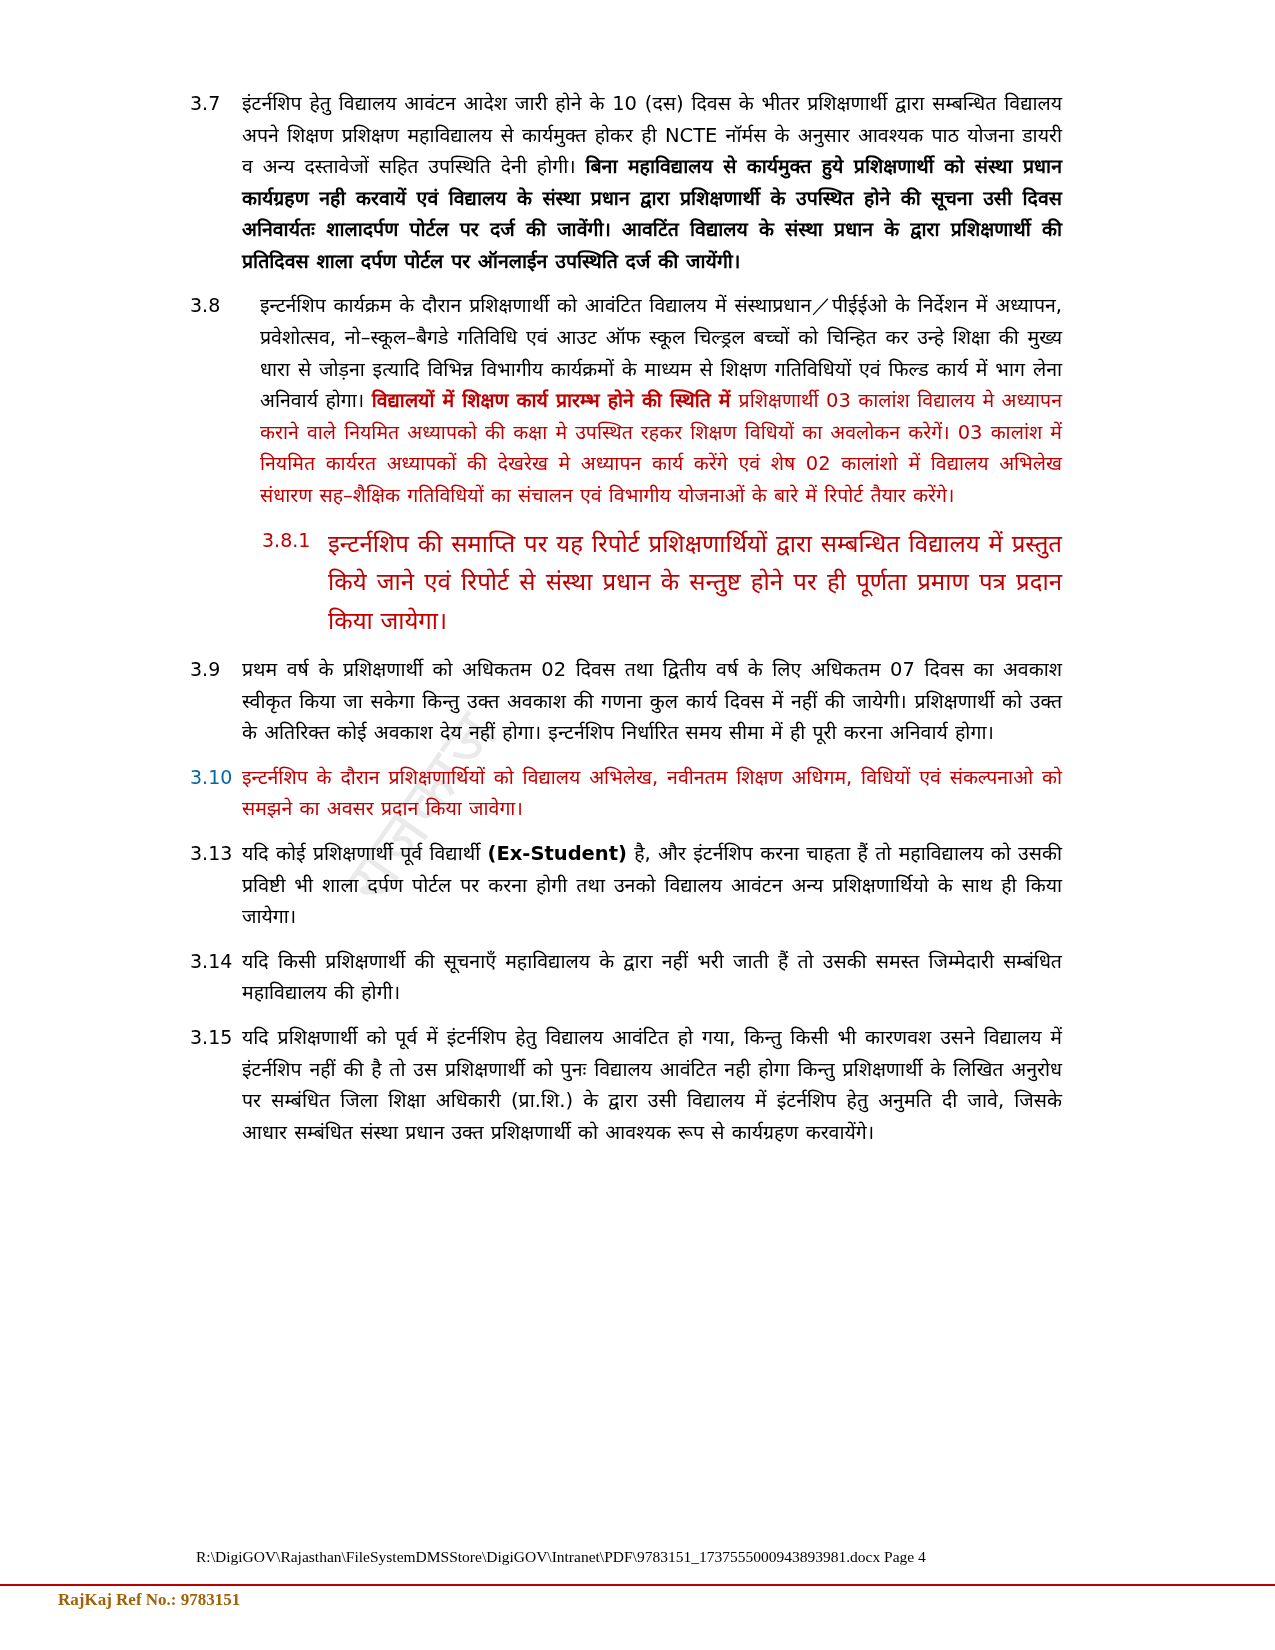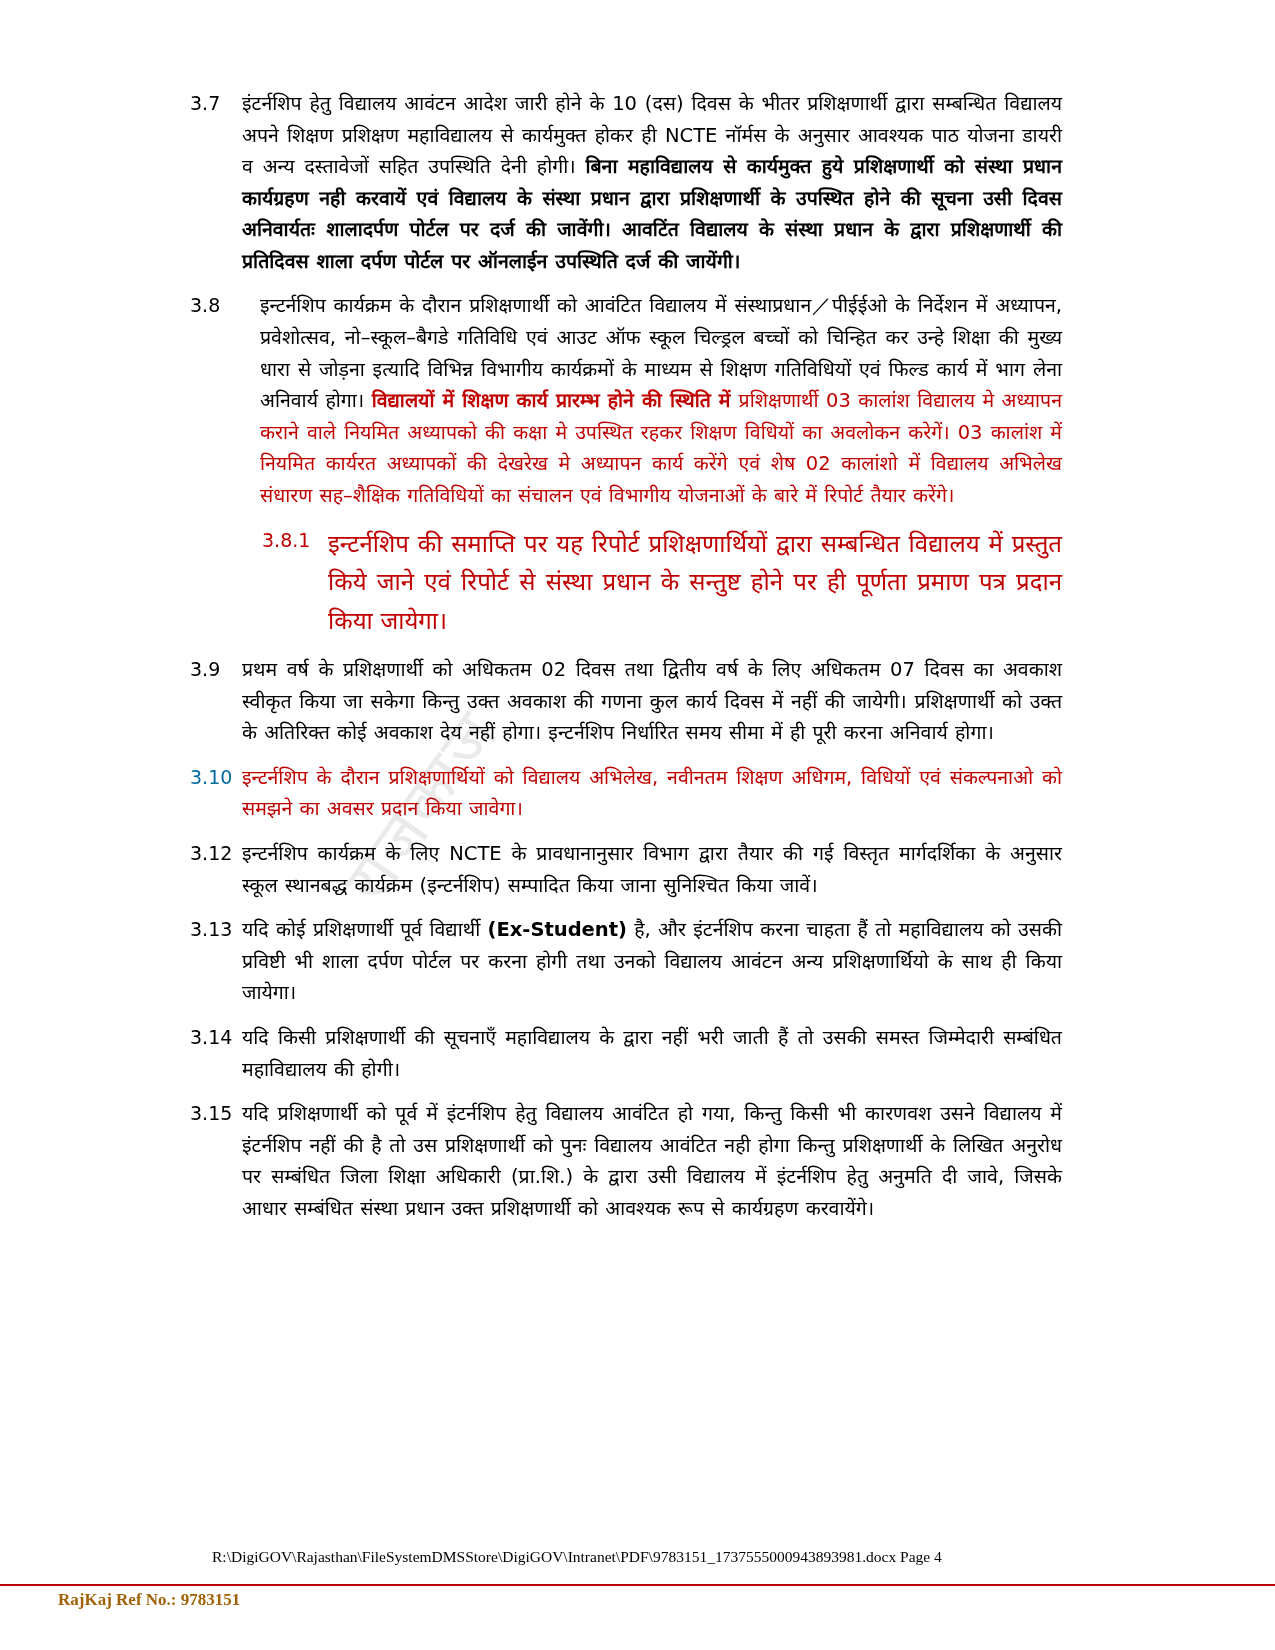--- a/index.html
+++ b/index.html
@@ -95,21 +95,21 @@
   span.red { color: #c00000; }
   span.redbold { color: #c00000; font-weight: bold; }
   .footer {
     position: absolute;
     left: 0;
     top: 1548px;
     width: 1275px;
   }
   .footer-path {
     position: absolute;
-    left: 212px;
+    left: 196px;
     top: 0;
     font-size: 15.5px;
     font-family: "Liberation Serif", serif;
     color: #000;
     white-space: nowrap;
   }
   .footer-rule {
     position: absolute;
     left: 0;
     top: 36px;
@@ -162,24 +162,20 @@
     </div>
 
     <div class="clause">
       <div class="num red">3.10</div>
       <div class="body">
         <span class="red">इन्टर्नशिप के दौरान प्रशिक्षणार्थियों को विद्यालय अभिलेख, नवीनतम शिक्षण अधिगम, विधियों एवं संकल्पनाओ को समझने का अवसर प्रदान किया जावेगा।</span>
       </div>
     </div>
 
 
-    <div class="clause">
-      <div class="num">3.12</div>
-      <div class="body">इन्टर्नशिप कार्यक्रम के लिए NCTE के प्रावधानानुसार विभाग द्वारा तैयार की गई विस्तृत मार्गदर्शिका के अनुसार स्कूल स्थानबद्ध कार्यक्रम (इन्टर्नशिप) सम्पादित किया जाना सुनिश्चित किया जावें।</div>
-    </div>
 
     <div class="clause">
       <div class="num">3.13</div>
       <div class="body">
         <span>यदि कोई प्रशिक्षणार्थी पूर्व विद्यार्थी </span><b class="bold">(Ex-Student)</b><span> है, और इंटर्नशिप करना चाहता हैं तो महाविद्यालय को उसकी प्रविष्टी भी शाला दर्पण पोर्टल पर करना होगी तथा उनको विद्यालय आवंटन अन्य प्रशिक्षणार्थियो के साथ ही किया जायेगा।</span>
       </div>
     </div>
 
     <div class="clause">
       <div class="num">3.14</div>

